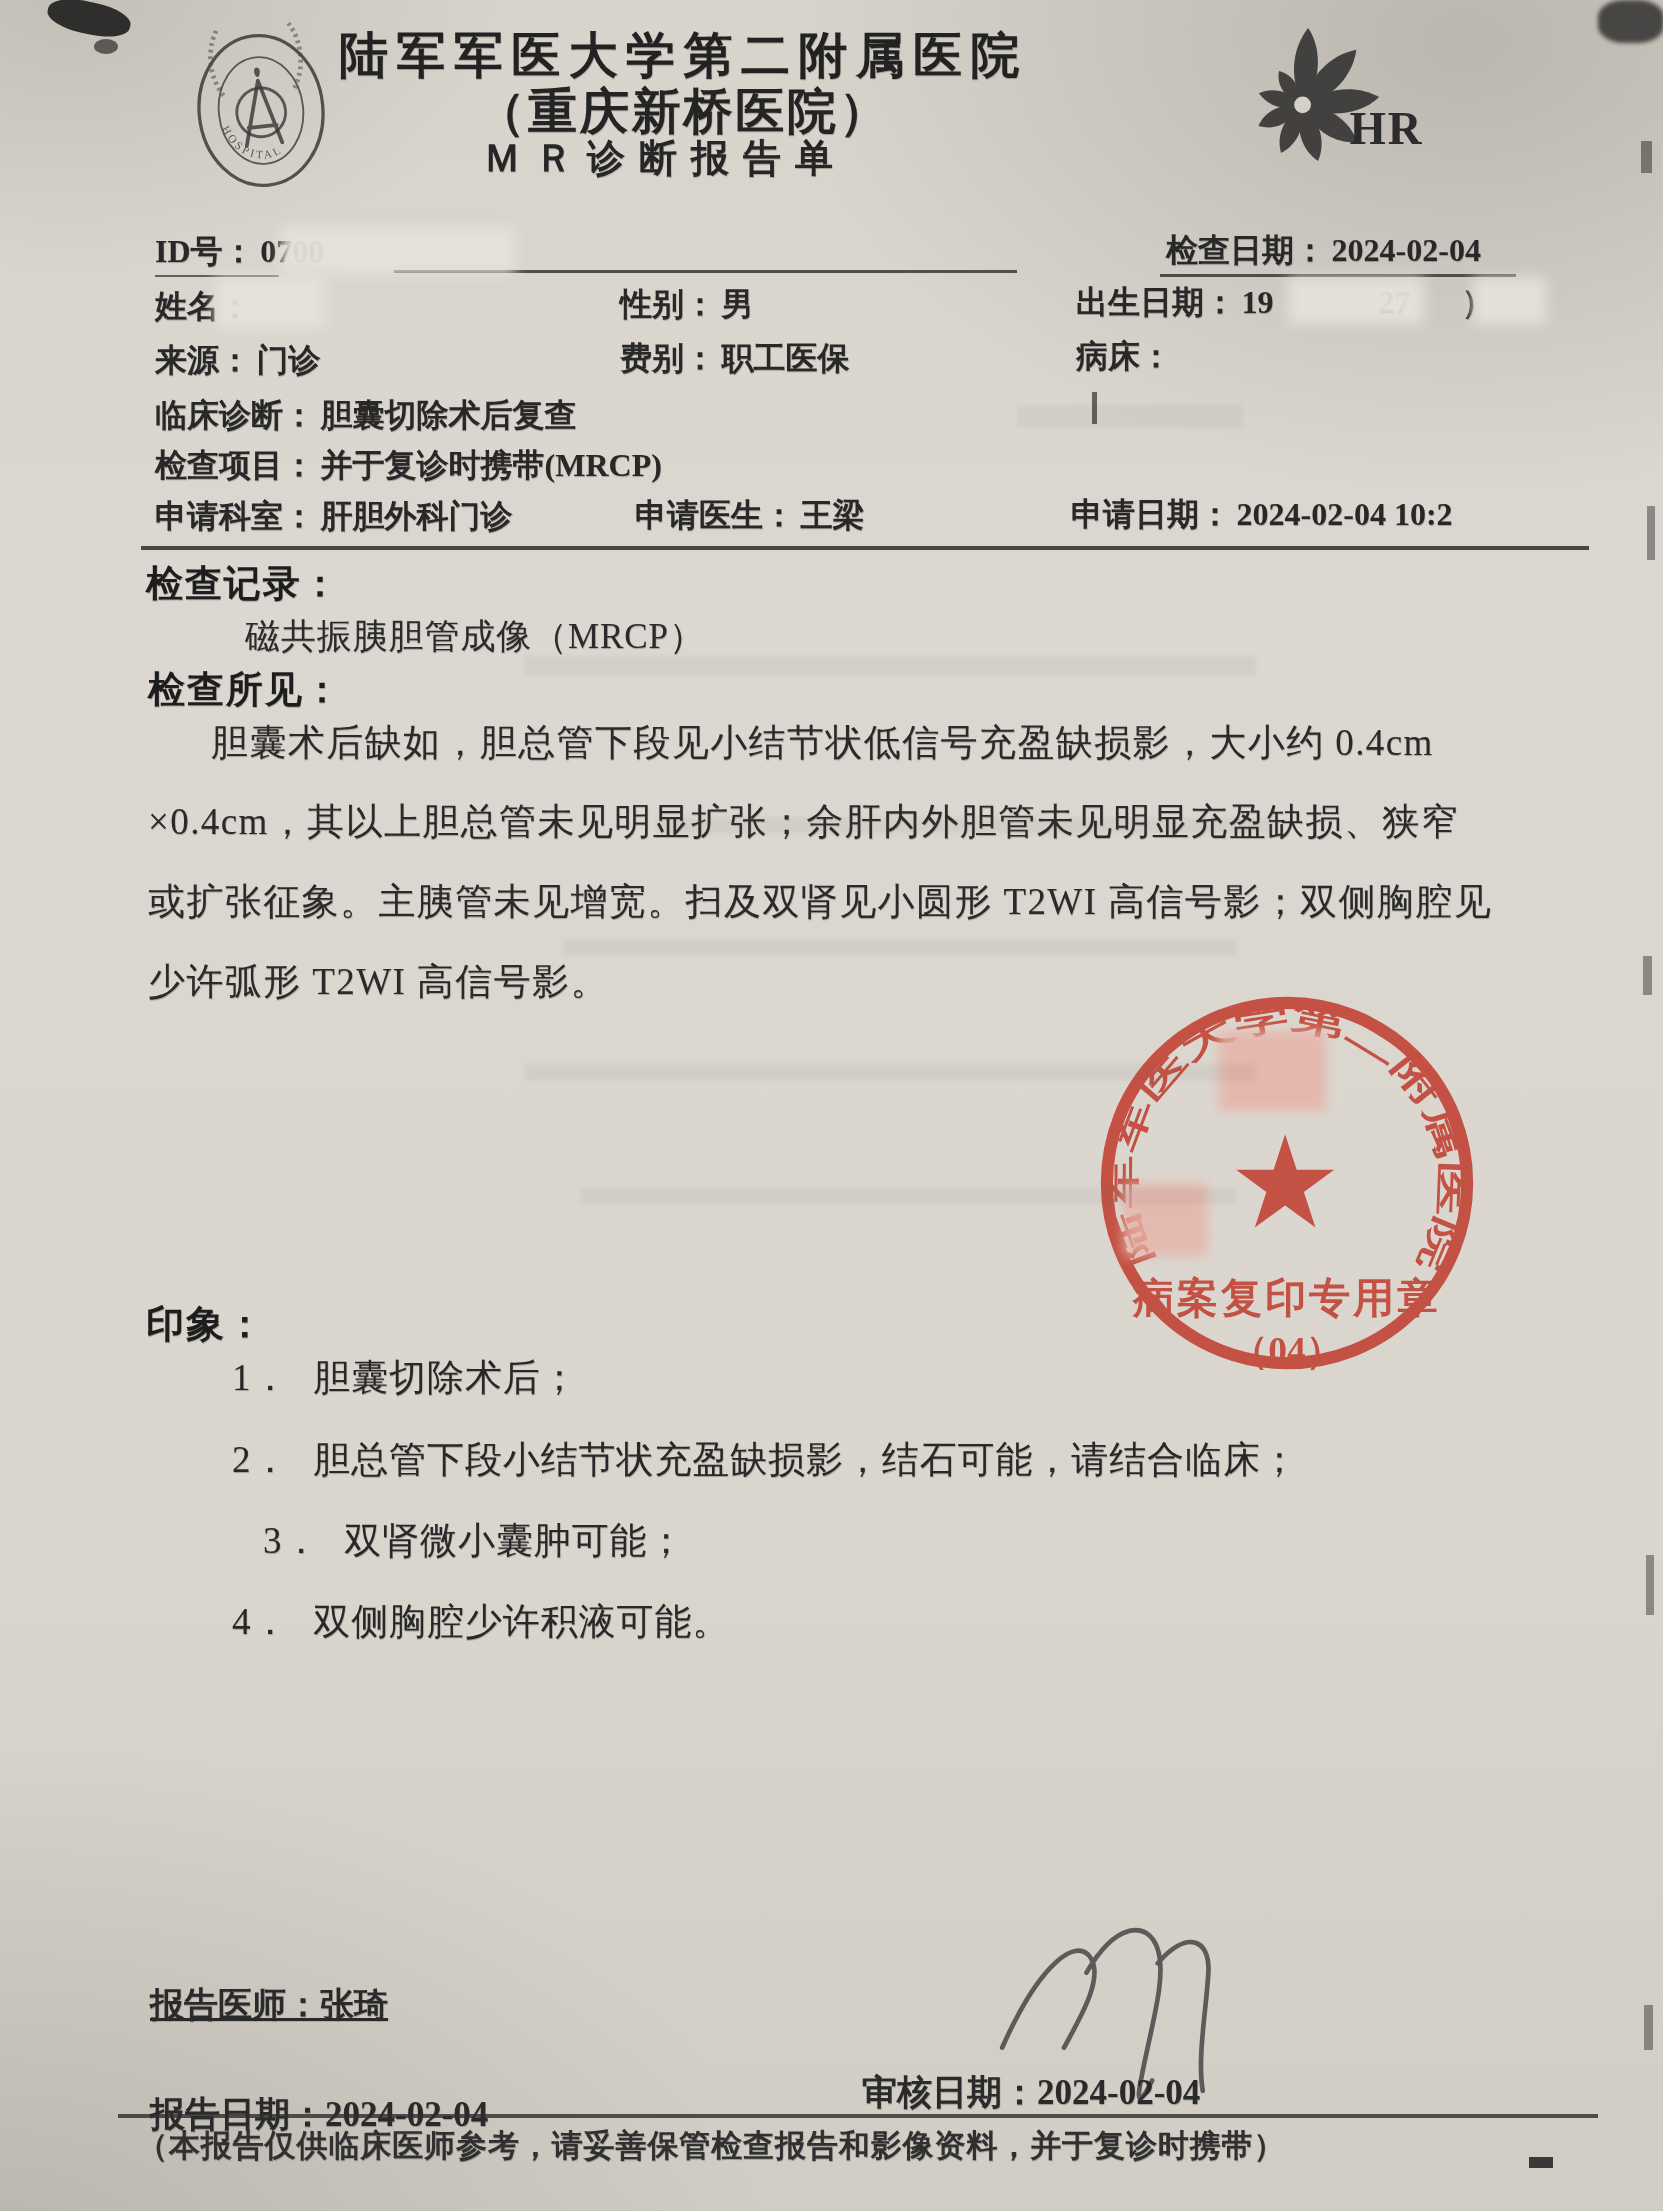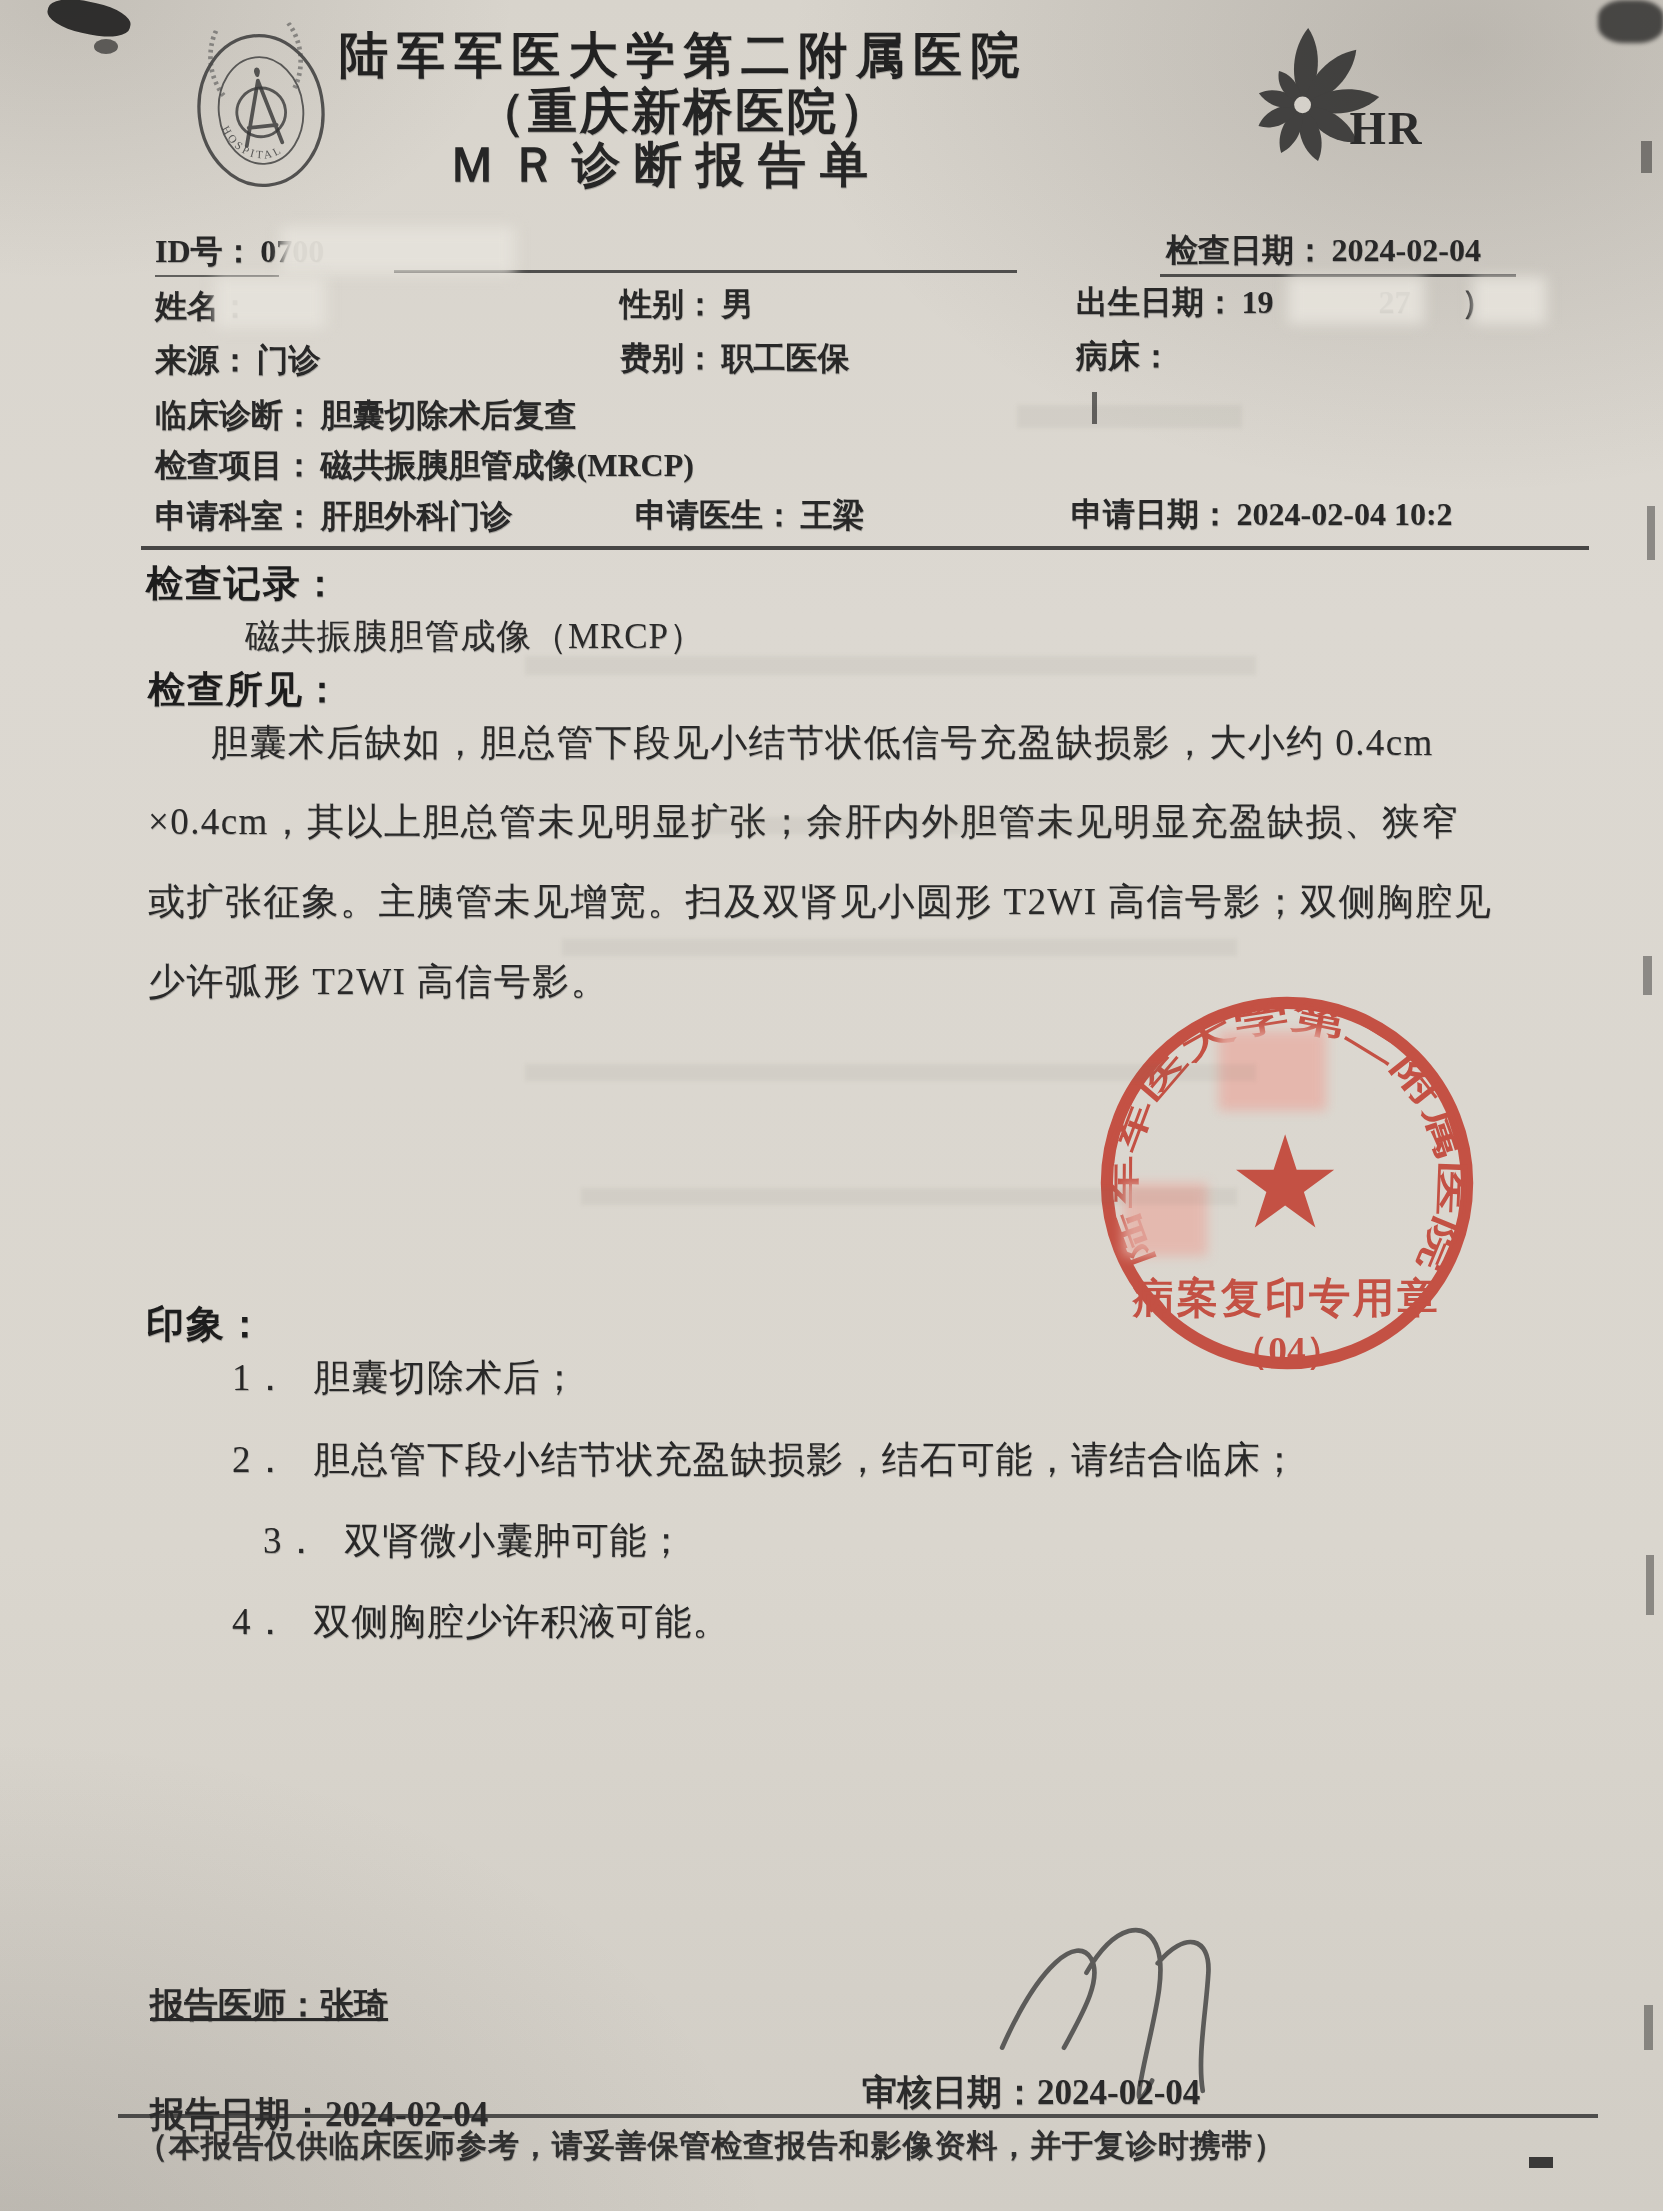--- a/index.html
+++ b/index.html
@@ -14,21 +14,21 @@
       radial-gradient(1405px 937px at 0% 102%, rgba(70,64,58,.16), transparent 55%),
       radial-gradient(750px 468px at 4% 0%, rgba(70,64,58,.14), transparent 60%),
       linear-gradient(180deg,#d8d4cc,#dcd8d1 28%,#dad6ce 70%,#d1cdc5);
     color:#262626;
   }
   .abs{position:absolute;}
   .print{text-shadow:0.5px 0.5px 0.7px rgba(35,35,35,.30);}
   
   .title1{left:187px;top:22.5px;width:993px;text-align:center;font-size:49px;font-weight:700;letter-spacing:8.4px;color:#222;}
   .title2{left:187px;top:79px;width:993px;text-align:center;font-size:49px;font-weight:700;letter-spacing:2.8px;color:#242424;}
-  .title3{left:187px;top:133px;width:956px;text-align:center;font-size:48px;font-weight:700;letter-spacing:14px;color:#262626;}
+  .title3{left:187px;top:133px;width:956px;text-align:center;font-size:38px;font-weight:700;letter-spacing:14px;color:#262626;}
   
   .cell{font-size:32px;font-weight:600;color:#282828;white-space:nowrap;}
   .cell .lab{margin-right:5.6px;}
   .gap1{display:inline-block;width:105px;}
   .gap2{display:inline-block;width:51px;}
   
   .line{position:absolute;background:#2d2d2d;}
   
   .sectitle{font-size:37px;font-weight:700;color:#1d1d1d;letter-spacing:1.9px;}
   .bodytext{font-size:35px;color:#2b2b2b;letter-spacing:0.9px;white-space:nowrap;}
@@ -124,21 +124,21 @@
     <span class="lab">费别：</span><span>职工医保</span>
   </div>
   <div class="abs cell print" style="left:1076px;top:335px;">
     <span class="lab">病床：</span>
   </div>
 
   <div class="abs cell print" style="left:155px;top:394px;">
     <span class="lab">临床诊断：</span><span>胆囊切除术后复查</span>
   </div>
   <div class="abs cell print" style="left:155px;top:444px;">
-    <span class="lab">检查项目：</span><span>磁共振胰胆管成像(MRCP)</span>
+    <span class="lab">检查项目：</span><span>并于复诊时携带(MRCP)</span>
   </div>
 
   <div class="abs cell print" style="left:155px;top:495px;">
     <span class="lab">申请科室：</span><span>肝胆外科门诊</span>
   </div>
   <div class="abs cell print" style="left:635px;top:494px;">
     <span class="lab">申请医生：</span><span>王梁</span>
   </div>
   <div class="abs cell print" style="left:1071px;top:493px;">
     <span class="lab">申请日期：</span><span>2024-02-04 10:2</span>

